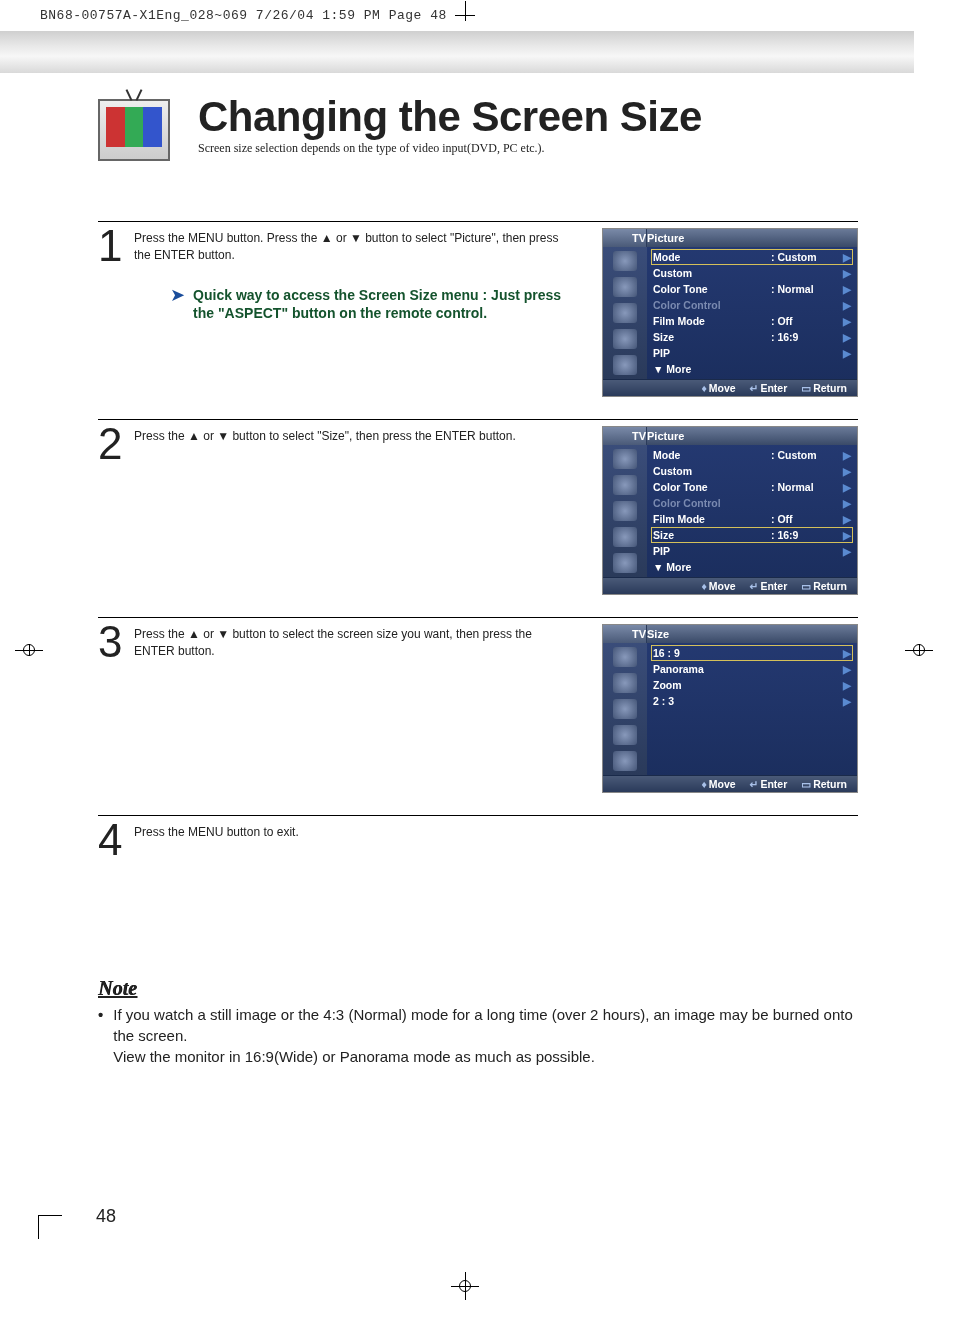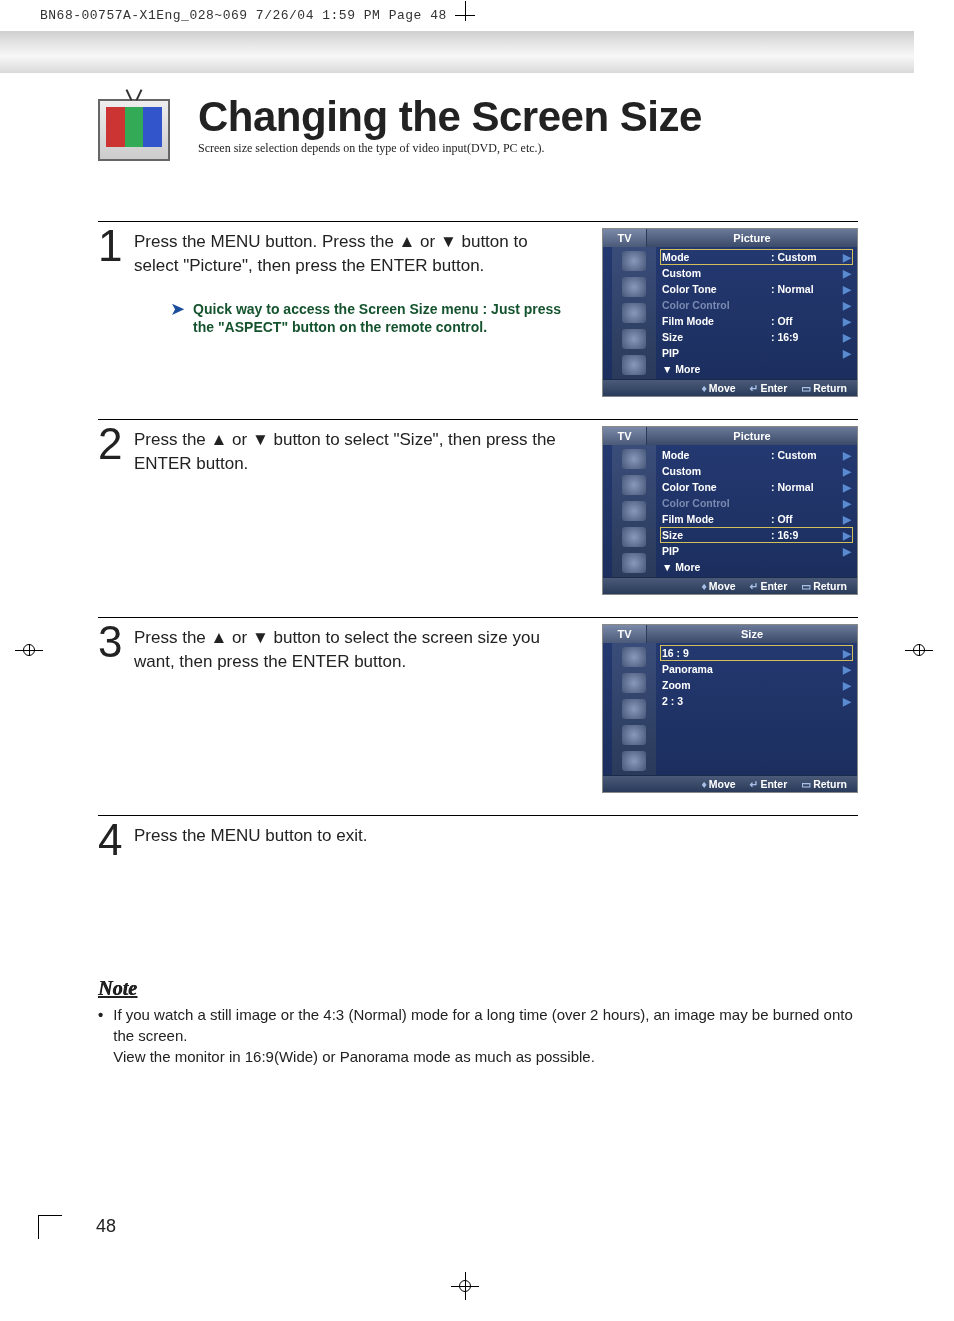--- a/index.html
+++ b/index.html
@@ -14,46 +14,46 @@
   .tv-icon .ant { position:absolute; top:-10px; left:50%; transform:translateX(-50%); width:20px; height:10px; }
   .tv-icon .ant:before, .tv-icon .ant:after { content:""; position:absolute; width:2px; height:12px; background:#333; top:-2px; }
   .tv-icon .ant:before { left:4px; transform:rotate(-25deg); }
   .tv-icon .ant:after { right:4px; transform:rotate(25deg); }
   h1 { font-family: Futura, "Century Gothic", Arial, sans-serif; font-weight: 700; font-size: 42px; letter-spacing: -0.5px; }
   .subtitle { font-family: Liberation Serif, serif; font-size: 12px; margin-top: 0; font-weight: 400; }
   .hr { border: none; border-top: 1px solid #000; margin: 0 0 6px 0; }
   .step-row { display: flex; gap: 36px; margin-bottom: 22px; align-items: flex-start; }
   .step-left { flex: 1; display: flex; gap: 10px; }
   .step-num { font-family: Futura, "Century Gothic", Arial, sans-serif; font-size: 44px; font-weight: 300; line-height: 0.8; min-width: 26px; }
-  .step-text { font-family: Futura, "Century Gothic", Arial, sans-serif; font-size: 17px; line-height: 1.4; padding-top: 2px; }
+  .step-text { font-family: Futura, "Century Gothic", Arial, sans-serif; font-size: 12px; line-height: 1.4; padding-top: 2px; }
   .tip { display: flex; gap: 8px; margin: 22px 0 22px 36px; }
   .tip-arrow { color: #1a4d9b; font-size: 18px; line-height: 1; }
   .tip-text { font-family: "Arial Narrow", Arial, sans-serif; font-size: 14px; font-stretch: condensed; color: #14532d; font-weight: 600; line-height: 1.35; }
   .osd { width: 256px; flex-shrink: 0; background: linear-gradient(to bottom, #253a73, #1a2d5c); border: 1px solid #888; font-size: 11px; color: #fff; }
   .osd-titlebar { display: flex; height: 18px; }
-  .osd-tv { background: linear-gradient(#7a8aa8,#4a5a78); width: 44px; text-align: center; font-weight: bold; font-size: 11px; line-height: 18px; border-right:1px solid #2a3a5a; }
-  .osd-title { flex: 1; background: linear-gradient(#6a7a98,#3a4a68); text-align: center; font-weight: bold; line-height: 18px; }
-  .osd-body { display: flex; margin-left: 9px; }
+  .osd-tv { background: linear-gradient(#7a8aa8,#4a5a78); width: 44px; text-align: right; font-weight: bold; font-size: 11px; line-height: 18px; border-right:1px solid #2a3a5a; }
+  .osd-title { flex: 1; background: linear-gradient(#6a7a98,#3a4a68); text-align: left; font-weight: bold; line-height: 18px; }
+  .osd-body { display: flex; }
   .osd-sidebar { width: 44px; background: linear-gradient(to bottom,#3a4d7a,#2a3a5a); display:flex; flex-direction:column; align-items:center; padding: 4px 0; gap:6px; }
   .sb-ico { width: 24px; height: 20px; background: radial-gradient(circle,#8899bb,#445577); border-radius:3px; }
   .osd-menu { flex: 1; padding: 2px 4px 2px 4px; }
   .menu-item { display: flex; align-items: center; height: 16px; padding: 0 2px; font-weight: bold; font-size: 10.5px; }
   .menu-item .lbl { flex: 1; }
   .menu-item .val { width: 70px; }
   .menu-item .arr { width: 10px; text-align: right; color: #5a8ad0; }
   .menu-item.hl { outline: 1px solid #d4c05a; outline-offset: -1px; }
   .menu-item.dim { color: #7a8ab0; }
   .osd-footer { background: linear-gradient(#4a5a78,#2a3a5a); display:flex; justify-content:flex-end; gap: 14px; padding: 2px 10px; font-weight:bold; font-size:10.5px; border-top:1px solid #1a2a4a; }
   .osd-footer span .sym { color: #a8c0e8; margin-right:2px; }
   .note-block { margin-top: 120px; }
   .note-h { font-family: "Times New Roman", serif; font-style: italic; font-weight: bold; font-size: 20px; text-decoration: underline; margin-bottom: 4px; text-shadow: 0.5px 0 #000; }
   .note-ul { list-style: none; font-family: Futura, "Century Gothic", Arial, sans-serif; font-size: 15px; line-height: 1.4; }
   .note-ul li { display:flex; gap:10px; }
   .note-ul li:before { content:"•"; font-weight:bold; }
-  .page-num { position: absolute; left: 96px; bottom: 84px; font-family: Futura, Arial, sans-serif; font-size: 18px; }
+  .page-num { position: absolute; left: 96px; bottom: 94px; font-family: Futura, Arial, sans-serif; font-size: 18px; }
   .crop-mark { position: absolute; width: 50px; height: 50px; }
   .crop-mark:before, .crop-mark:after { content:""; position:absolute; background:#000; }
   .crop-tl { top: 1px; left: 440px; }
   .crop-tl:before { width:1px; height:20px; left:25px; top:0; }
   .crop-tl:after { width:20px; height:1px; left:15px; top:14px; }
   .crop-center-r { top: 640px; right: 10px; }
   .crop-center-r:before { width:28px; height:1px; top:10px; left:11px; }
   .crop-center-r:after { width:1px; height:12px; top:4px; left:25px; }
   .crop-center-r .circ { position:absolute; width:12px; height:12px; border:1px solid #000; border-radius:50%; top:4px; left:19px; }
   .crop-center-l { top: 640px; left: 4px; }

